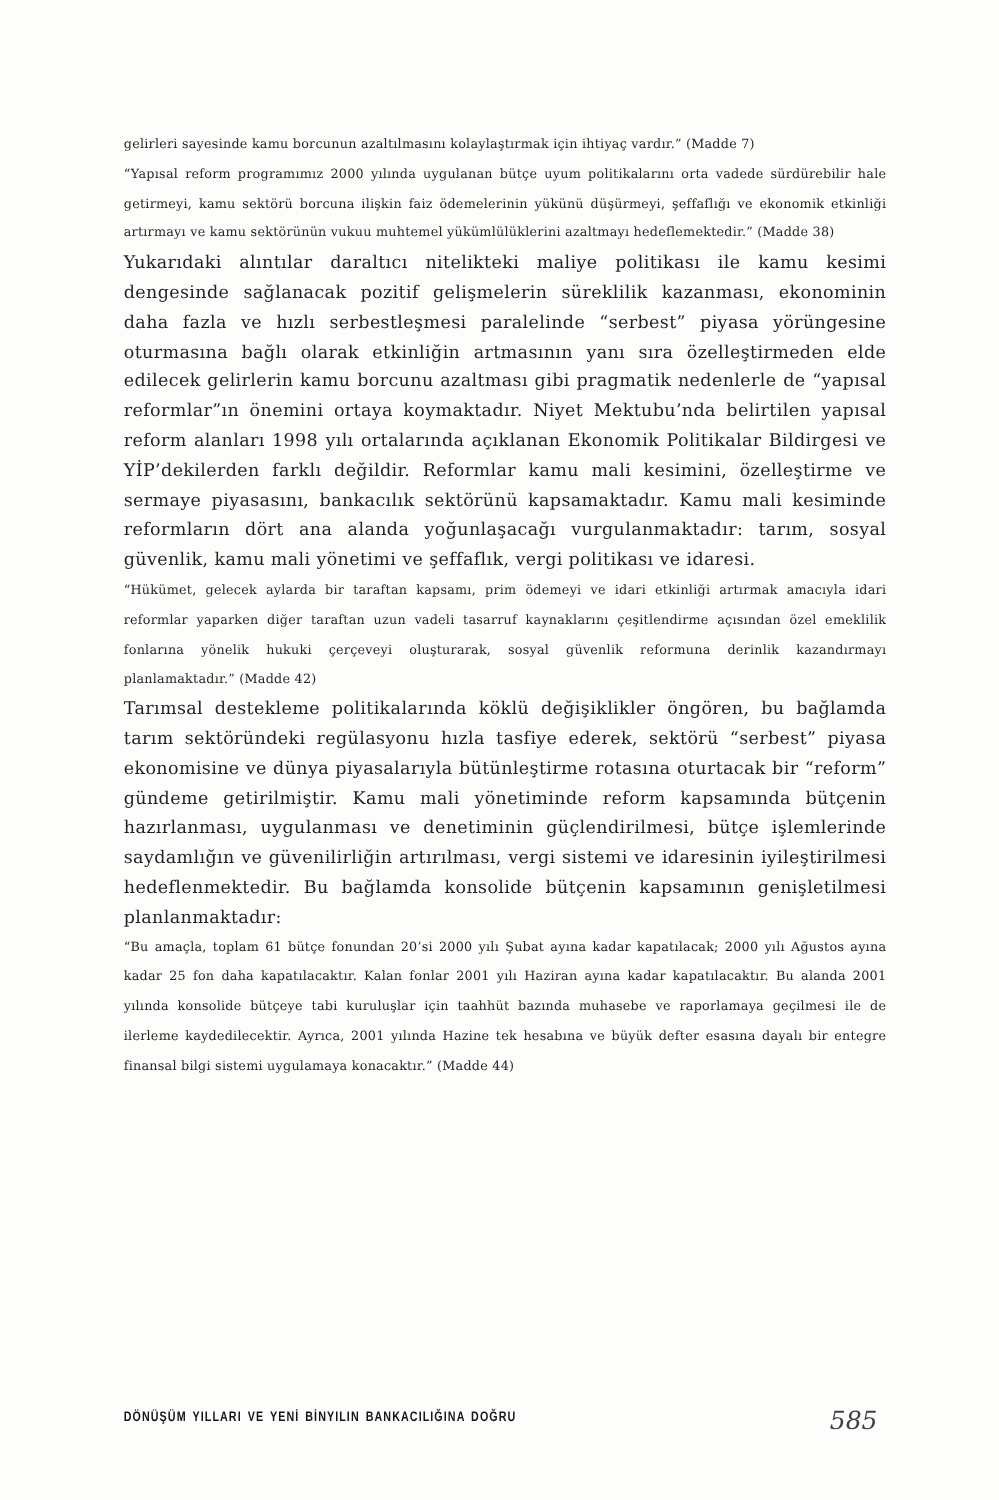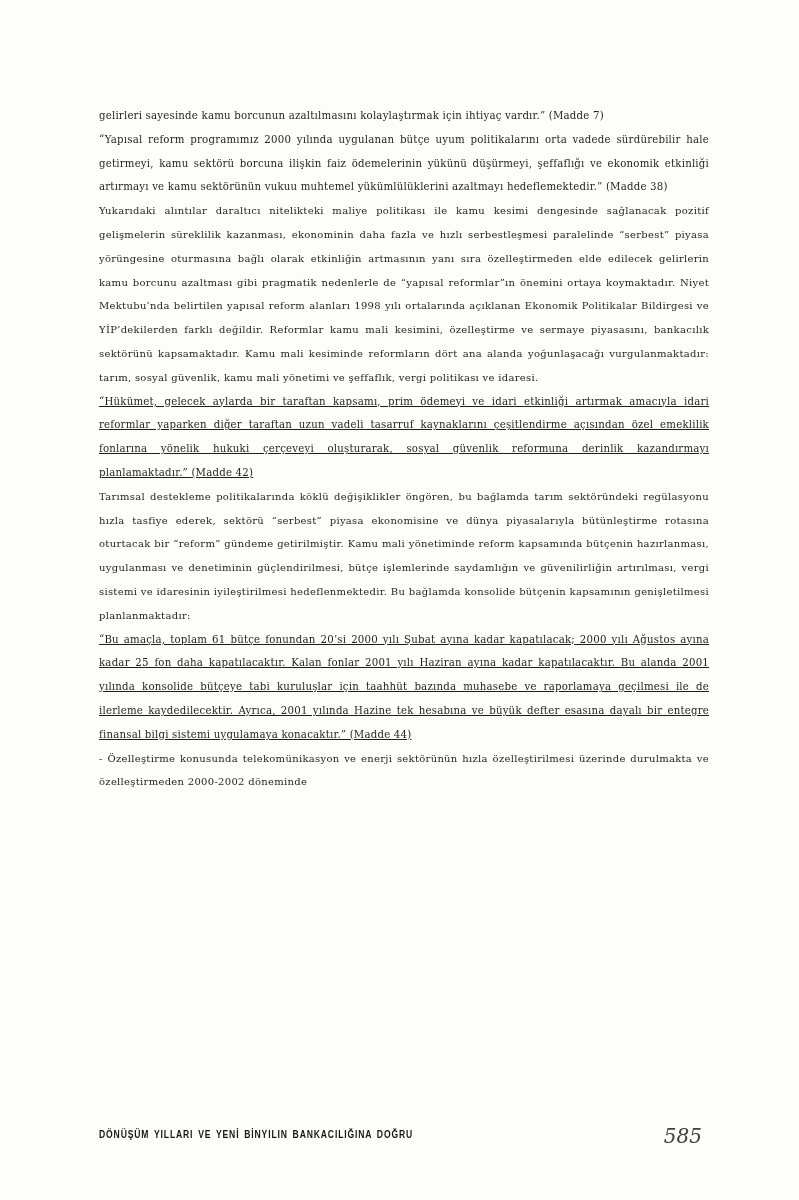--- a/index.html
+++ b/index.html
@@ -17,32 +17,32 @@
   }
   .column{
     position:absolute;
     left:99px;top:104px;width:610px;
   }
   .column p{
     margin:0;
     text-align:justify;
   }
   .body-text{
-    font-size:10px;
+    font-size:14px;
     line-height:23.8px;
     letter-spacing:0.3px;
   }
   .small-text{
     font-size:10.2px;
     line-height:23.8px;
     letter-spacing:0.2px;
   }
   .mt-para1{margin-top:17px;}
   .mt-bullet1{margin-top:18px;}
-  .mt-quote-tight{margin-top:-3px;text-decoration:underline;}
+  .mt-quote-tight{margin-top:-3px;}
   .mt-para2{margin-top:7px;}
   .mt-bullet2{margin-top:10px;}
   .footer-title{
     position:absolute;
     left:99px;top:1128px;
     font-family:"Liberation Sans",sans-serif;
     font-weight:bold;
     font-size:11px;
     letter-spacing:1.1px;
     word-spacing:2px;
@@ -73,21 +73,20 @@
 
     <p class="body-text mt-para1">Yukarıdaki alıntılar daraltıcı nitelikteki maliye politikası ile kamu kesimi dengesinde sağlanacak pozitif gelişmelerin süreklilik kazanması, ekonominin daha fazla ve hızlı serbestleşmesi paralelinde “serbest” piyasa yörüngesine oturmasına bağlı olarak etkinliğin artmasının yanı sıra özelleştirmeden elde edilecek gelirlerin kamu borcunu azaltması gibi pragmatik nedenlerle de “yapısal reformlar”ın önemini ortaya koymaktadır. Niyet Mektubu’nda belirtilen yapısal reform alanları 1998 yılı ortalarında açıklanan Ekonomik Politikalar Bildirgesi ve YİP’dekilerden farklı değildir. Reformlar kamu mali kesimini, özelleştirme ve sermaye piyasasını, bankacılık sektörünü kapsamaktadır. Kamu mali kesiminde reformların dört ana alanda yoğunlaşacağı vurgulanmaktadır: tarım, sosyal güvenlik, kamu mali yönetimi ve şeffaflık, vergi politikası ve idaresi.</p>
 
 
     <p class="small-text mt-quote-tight">“Hükümet, gelecek aylarda bir taraftan kapsamı, prim ödemeyi ve idari etkinliği artırmak amacıyla idari reformlar yaparken diğer taraftan uzun vadeli tasarruf kaynaklarını çeşitlendirme açısından özel emeklilik fonlarına yönelik hukuki çerçeveyi oluşturarak, sosyal güvenlik reformuna derinlik kazandırmayı planlamaktadır.” (Madde 42)</p>
 
     <p class="body-text mt-para2">Tarımsal destekleme politikalarında köklü değişiklikler öngören, bu bağlamda tarım sektöründeki regülasyonu hızla tasfiye ederek, sektörü “serbest” piyasa ekonomisine ve dünya piyasalarıyla bütünleştirme rotasına oturtacak bir “reform” gündeme getirilmiştir. Kamu mali yönetiminde reform kapsamında bütçenin hazırlanması, uygulanması ve denetiminin güçlendirilmesi, bütçe işlemlerinde saydamlığın ve güvenilirliğin artırılması, vergi sistemi ve idaresinin iyileştirilmesi hedeflenmektedir. Bu bağlamda konsolide bütçenin kapsamının genişletilmesi planlanmaktadır:</p>
 
     <p class="small-text mt-quote-tight">“Bu amaçla, toplam 61 bütçe fonundan 20’si 2000 yılı Şubat ayına kadar kapatılacak; 2000 yılı Ağustos ayına kadar 25 fon daha kapatılacaktır. Kalan fonlar 2001 yılı Haziran ayına kadar kapatılacaktır. Bu alanda 2001 yılında konsolide bütçeye tabi kuruluşlar için taahhüt bazında muhasebe ve raporlamaya geçilmesi ile de ilerleme kaydedilecektir. Ayrıca, 2001 yılında Hazine tek hesabına ve büyük defter esasına dayalı bir entegre finansal bilgi sistemi uygulamaya konacaktır.” (Madde 44)</p>
 
-    <p class="body-text mt-bullet2">- Özelleştirme konusunda telekomünikasyon ve enerji sektörünün hızla özelleştirilmesi üzerinde durulmakta ve özelleştirmeden 2000-2002 döneminde</p>
 
   </div>
 
   <div class="footer-title">DÖNÜŞÜM YILLARI VE YENİ BİNYILIN BANKACILIĞINA DOĞRU</div>
 
   <div class="page-number">585</div>
 
 </div>
 
 </body></html>

